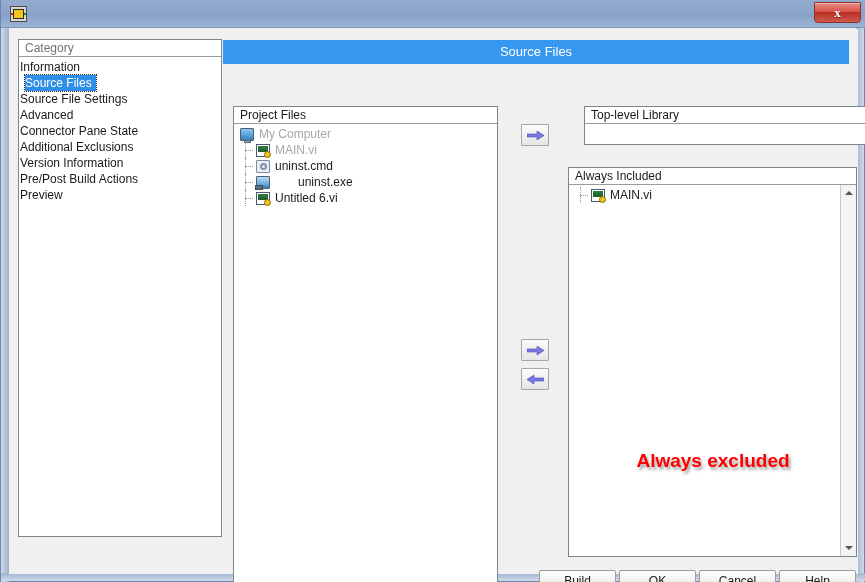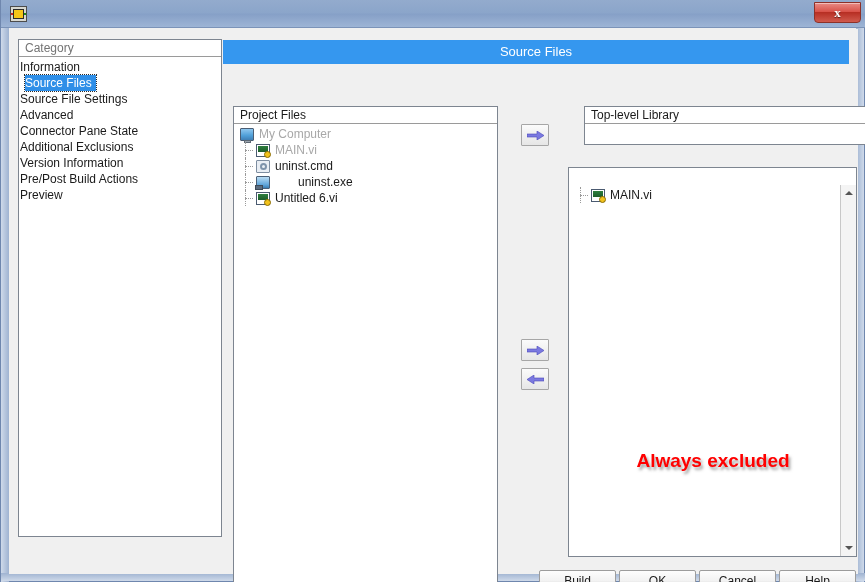--- a/index.html
+++ b/index.html
@@ -462,20 +462,21 @@
           </div>
         </div>
     </div>
 
     <div class="listbox" id="toplevel-library">
       <div class="listbox-header">Top-level Library</div>
       <div class="tree" id="toplevel-library-tree"></div>
     </div>
 
     <div class="listbox" id="always-included">
+      <div class="listbox-header">Always Included</div>
       <div class="tree" id="always-included-tree">
           <div class="tree-row">
             <div class="guide" style="left: 11px;"></div>
             <div class="guide-h" style="left: 11px;"></div>
             <div class="ico ico-vi" style="left: 22px;"></div>
             <div class="tree-label" style="left: 41px;">MAIN.vi</div>
           </div>
         </div>
       <div class="scrollbar">
         <div class="sb-arrow up">

